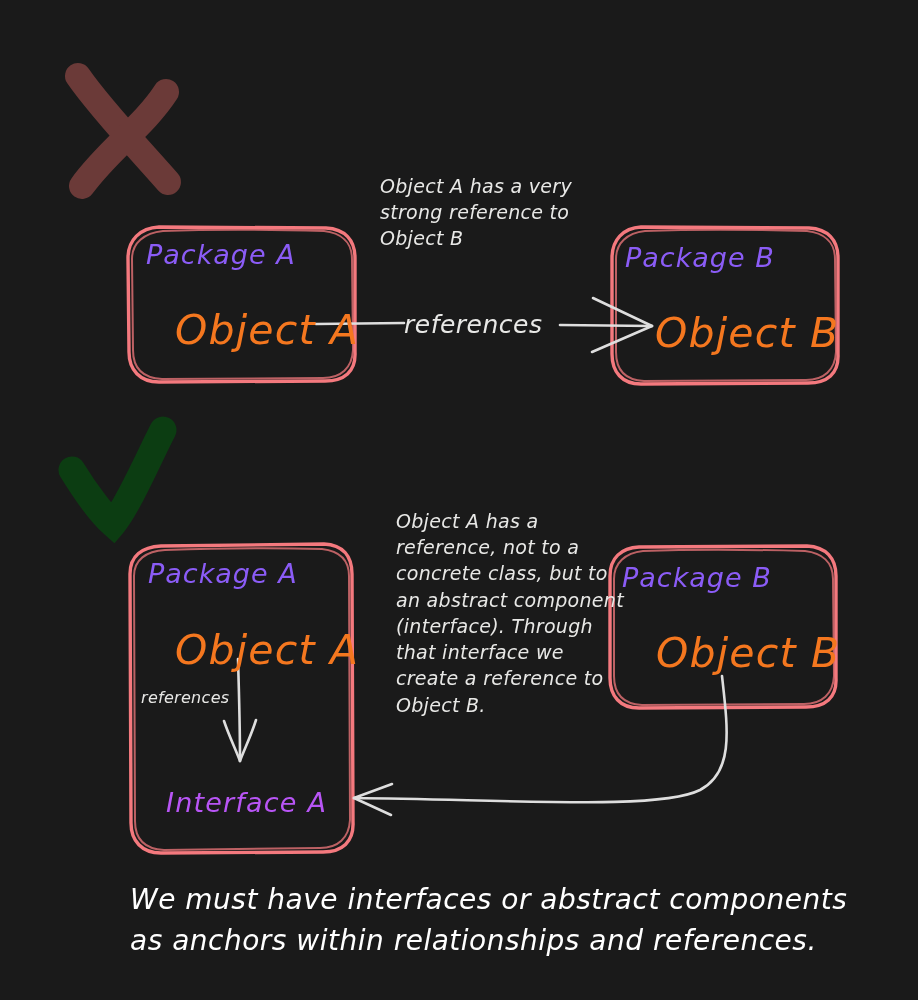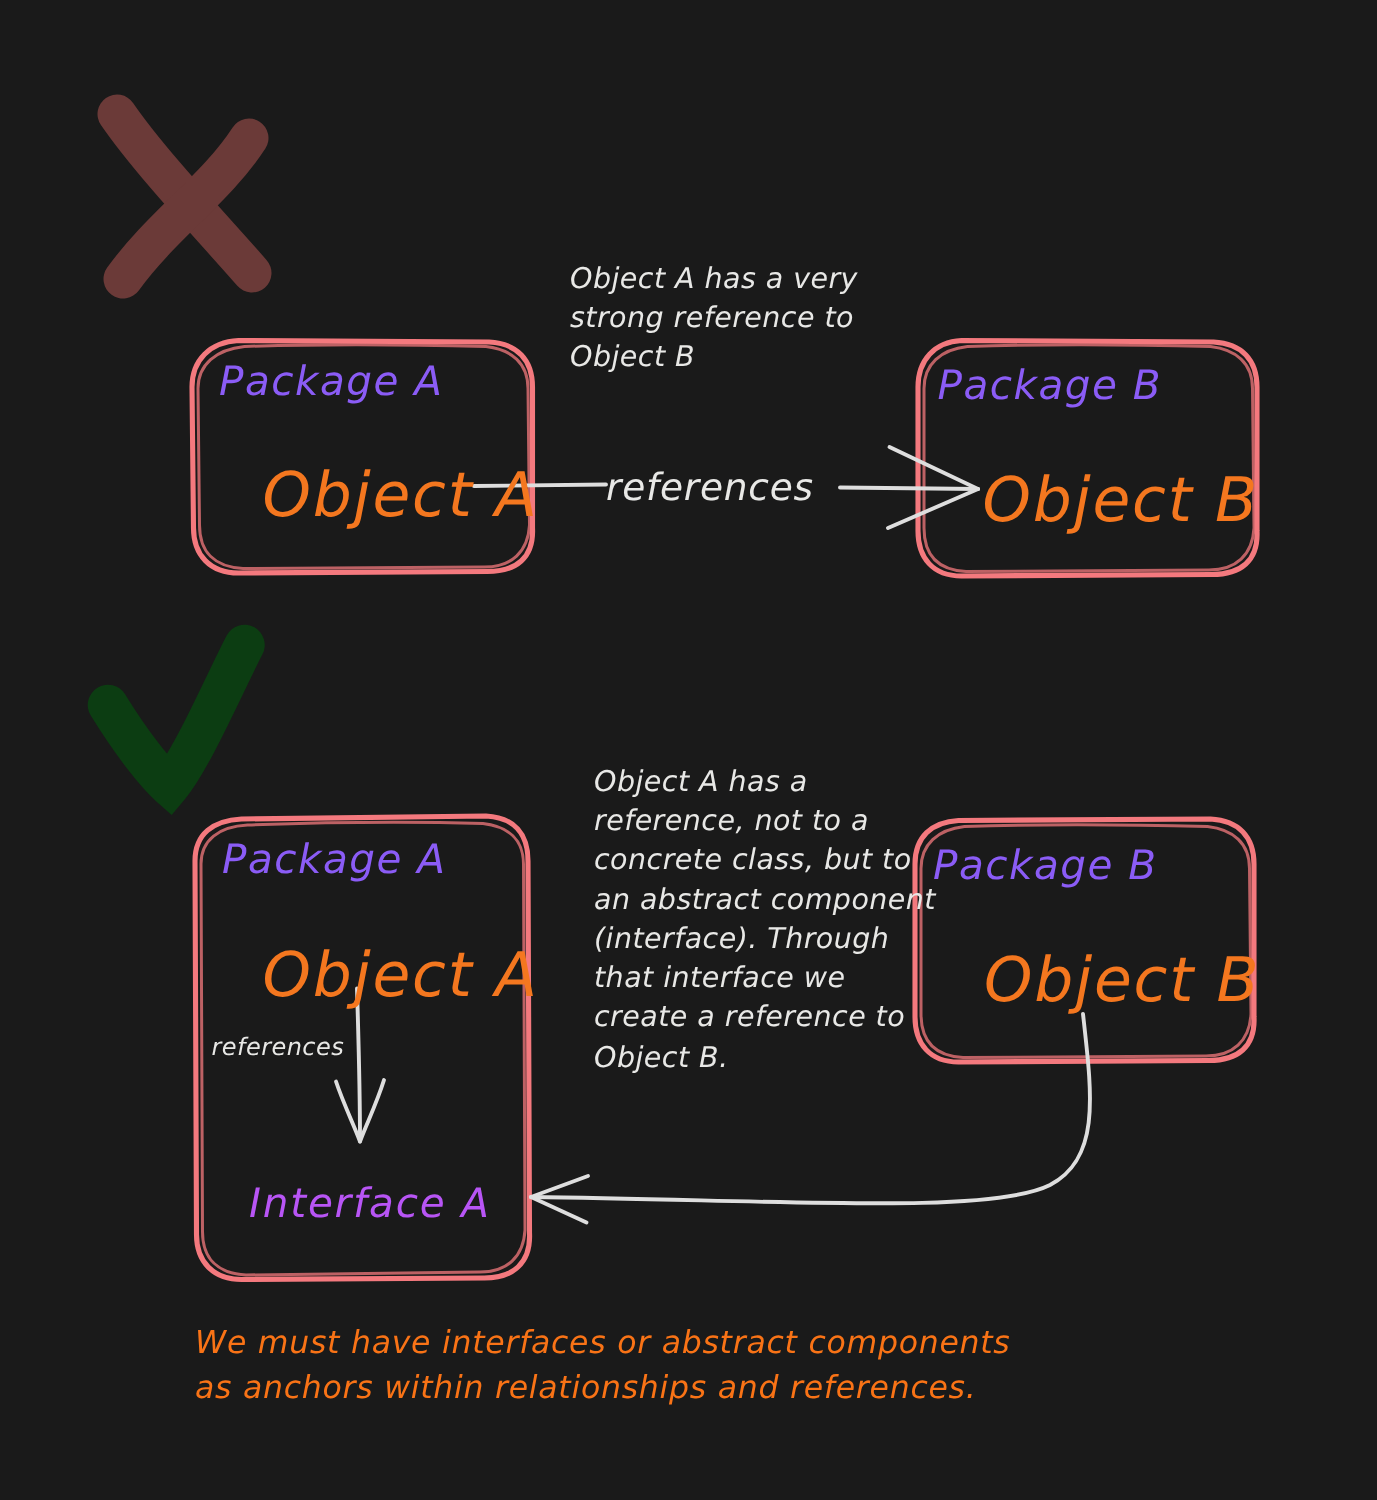--- a/index.html
+++ b/index.html
@@ -64,22 +64,22 @@
     font-style: italic;
     letter-spacing: 0.5px;
   }
   .edge-label-sm {
     font-size: 16px;
     color: #e8e8e6;
     font-style: italic;
     letter-spacing: 0.3px;
   }
   .caption {
-    font-size: 21px;
-    color: #f97316;
+    font-size: 28px;
+    color: #ffffff;
     line-height: 1.45;
     font-style: italic;
     letter-spacing: 0.5px;
   }
 </style>
 </head>
 <body>
 
 <svg id="canvas" viewBox="0 0 918 1000" xmlns="http://www.w3.org/2000/svg">
 

